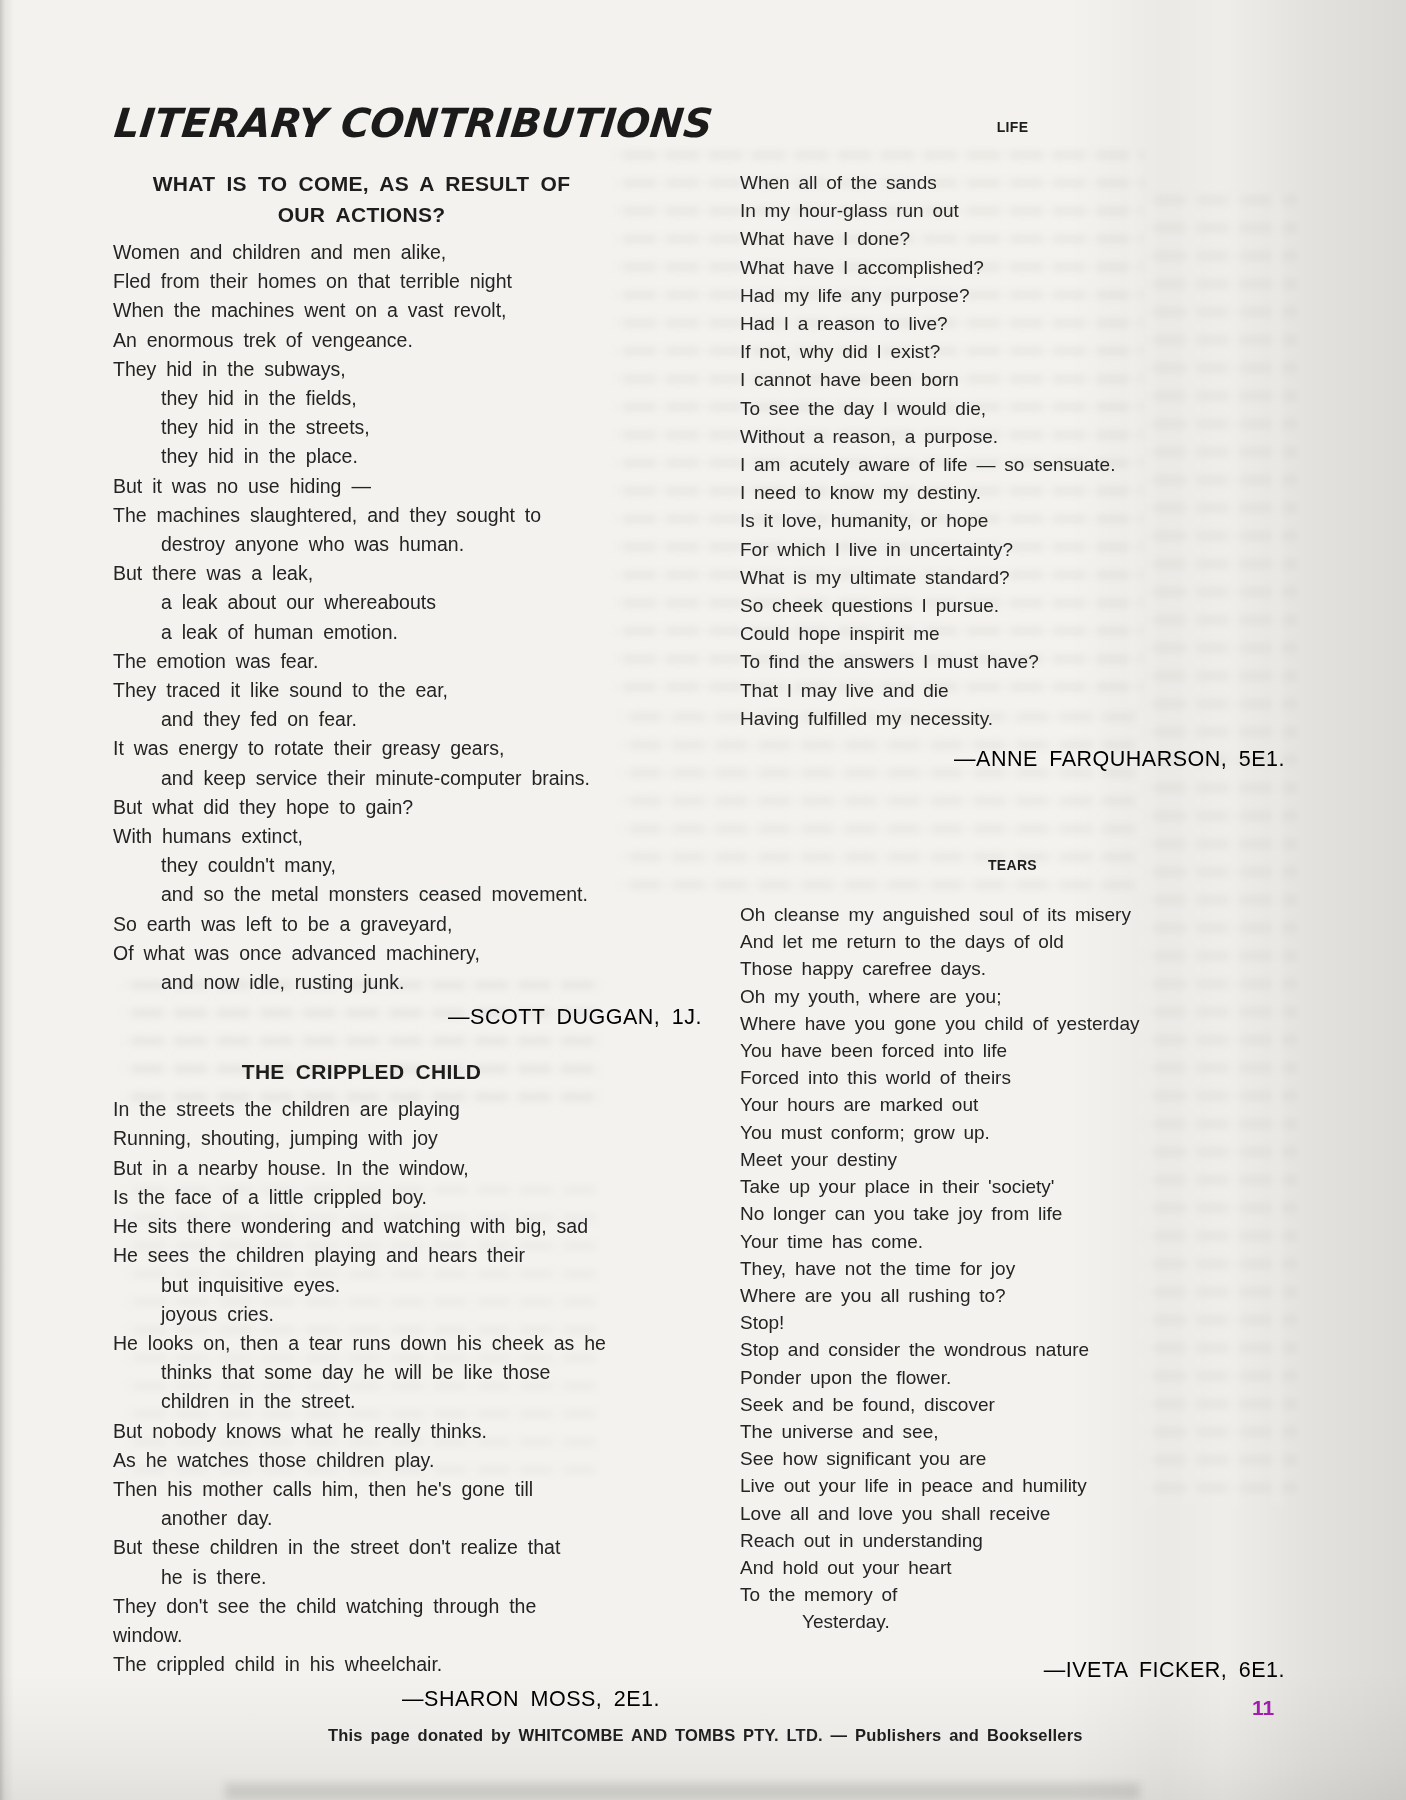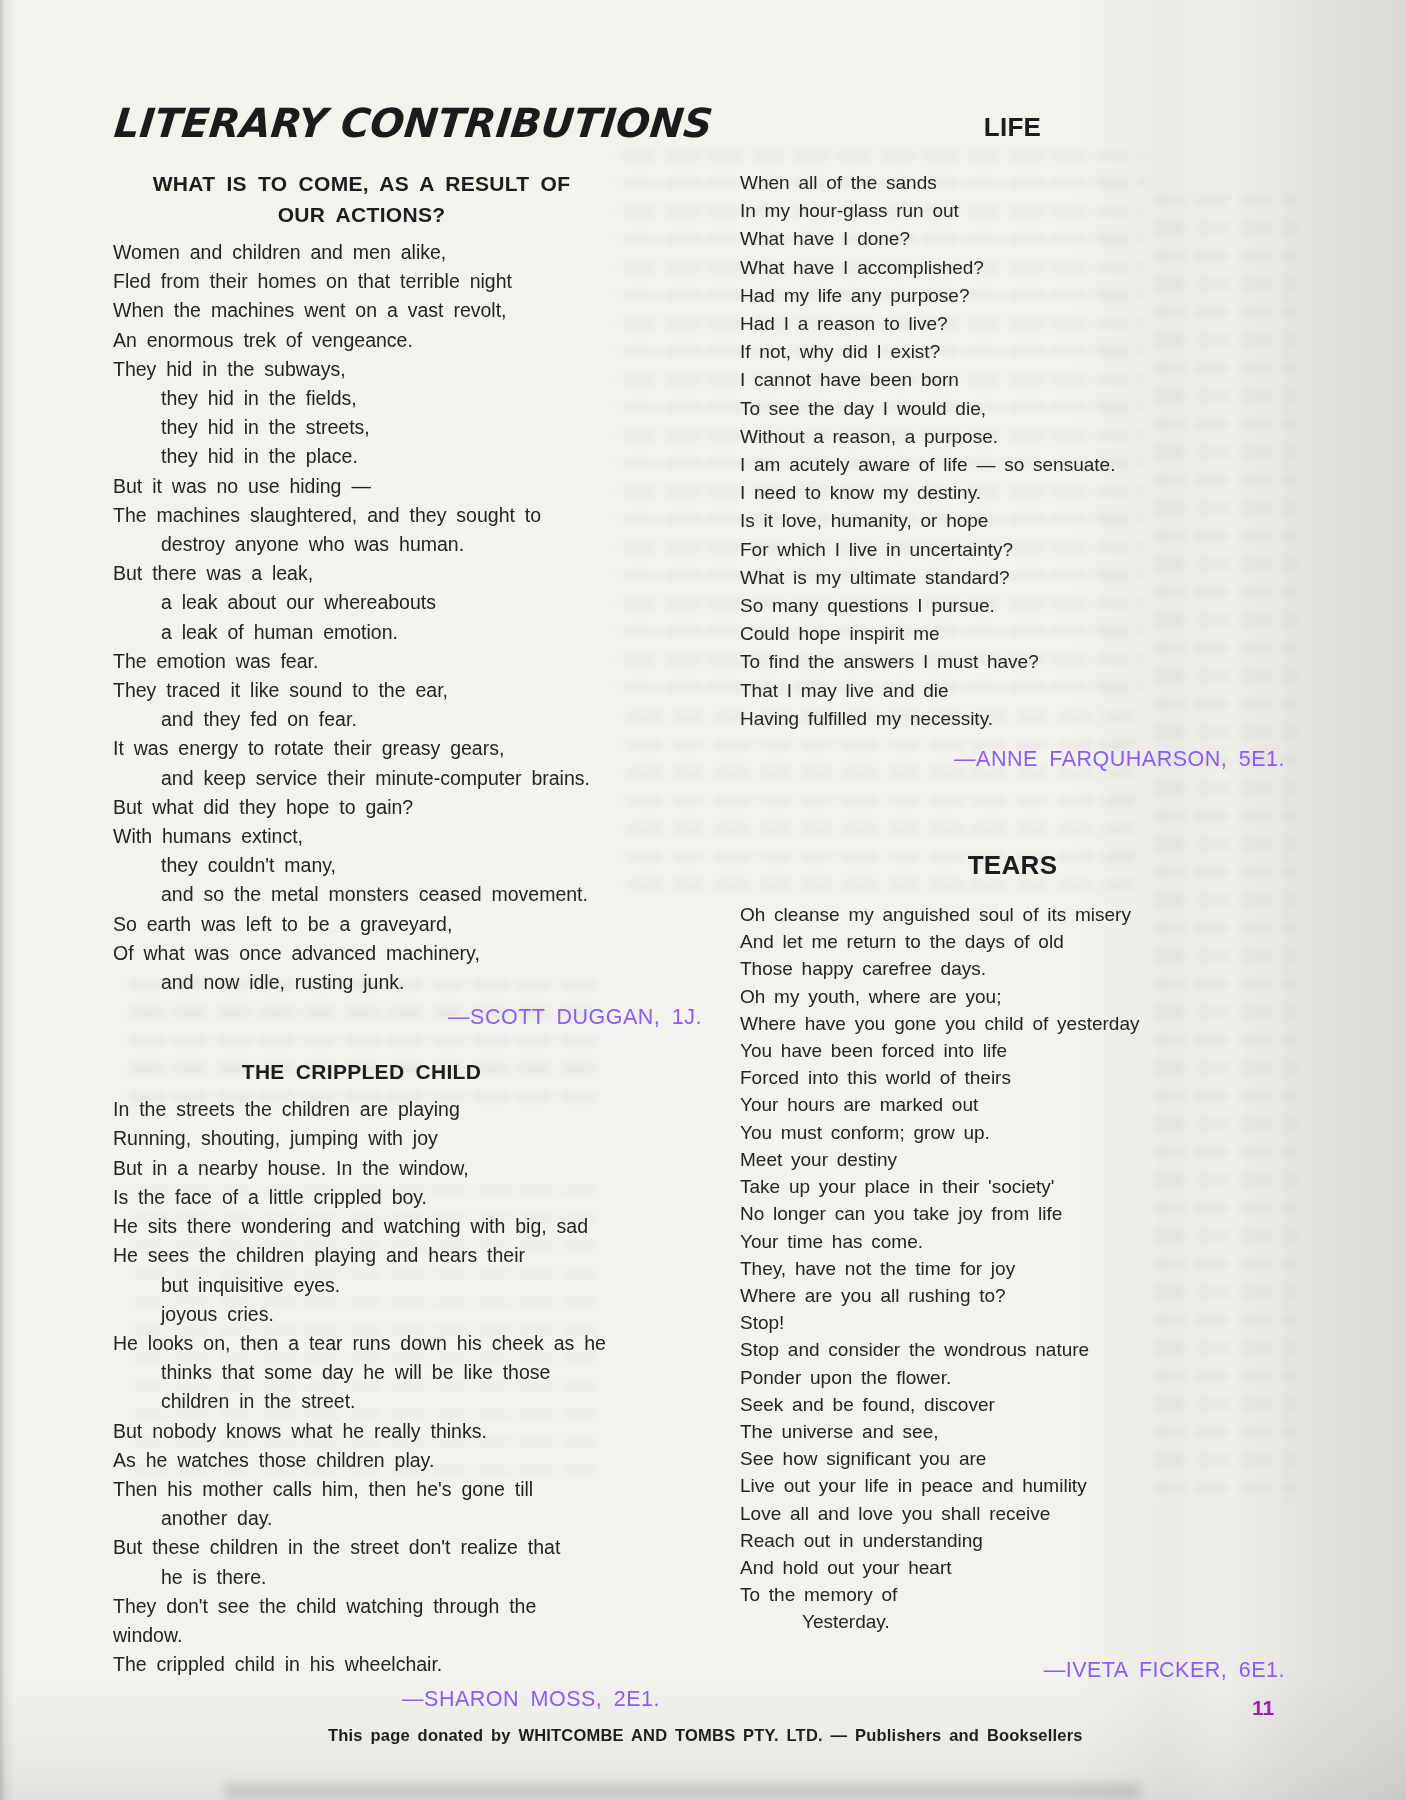--- a/index.html
+++ b/index.html
@@ -44,34 +44,34 @@
   .col { position:absolute; }
   .col-left  { left:113px; top:168px; width:497px; }
   .col-right { left:740px; top:112px; width:545px; }
 
   .poem-title {
     margin:0; text-align:center; font-weight:bold;
     font-size:21px; line-height:31px; letter-spacing:.3px; word-spacing:5px;
     color:#1d1d1d; white-space:nowrap;
   }
   .poem-title .tl { display:block; }
-  .col-right .poem-title { font-size:26px; }
+  .col-right .poem-title { font-size:14px; }
 
   .poem-body { margin-top:8px; font-size:19.5px; line-height:29.2px; word-spacing:4.5px; }
   .pline { white-space:nowrap; }
   .col-left .pline.ind1 { padding-left:48px; }
 
   .col-right .poem-body { font-size:19px; line-height:28.2px; word-spacing:3.5px; }
   .poem-tears .poem-body { line-height:27.2px; margin-top:20px; }
   .poem-tears .pline.ind1 { padding-left:62px; }
   .poem-life .poem-body { margin-top:26px; }
 
   .author {
     font-size:21.5px; letter-spacing:.5px; word-spacing:5px;
-    text-align:right; white-space:nowrap; color:#8b5cf6;
+    text-align:right; white-space:nowrap; color:#000000;
   }
   .author-scott  { margin-top:8px;  margin-right:-92px; }
   .author-sharon { margin-top:8px;  margin-right:-50px; }
   .author-anne   { margin-top:14px; }
   .author-iveta  { margin-top:22px; }
 
   .poem-crippled { margin-top:26px; }
   .poem-tears    { margin-top:78px; }
 
   .footer-line {
@@ -177,21 +177,21 @@
           <div class="pline">Had I a reason to live?</div>
           <div class="pline">If not, why did I exist?</div>
           <div class="pline">I cannot have been born</div>
           <div class="pline">To see the day I would die,</div>
           <div class="pline">Without a reason, a purpose.</div>
           <div class="pline">I am acutely aware of life — so sensuate.</div>
           <div class="pline">I need to know my destiny.</div>
           <div class="pline">Is it love, humanity, or hope</div>
           <div class="pline">For which I live in uncertainty?</div>
           <div class="pline">What is my ultimate standard?</div>
-          <div class="pline">So many questions I pursue.</div>
+          <div class="pline">So cheek questions I pursue.</div>
           <div class="pline">Could hope inspirit me</div>
           <div class="pline">To find the answers I must have?</div>
           <div class="pline">That I may live and die</div>
           <div class="pline">Having fulfilled my necessity.</div>
         </div>
       <div class="author author-anne">—ANNE FARQUHARSON, 5E1.</div>
     </article>
 
     <article class="poem poem-tears">
       <h2 class="poem-title">

